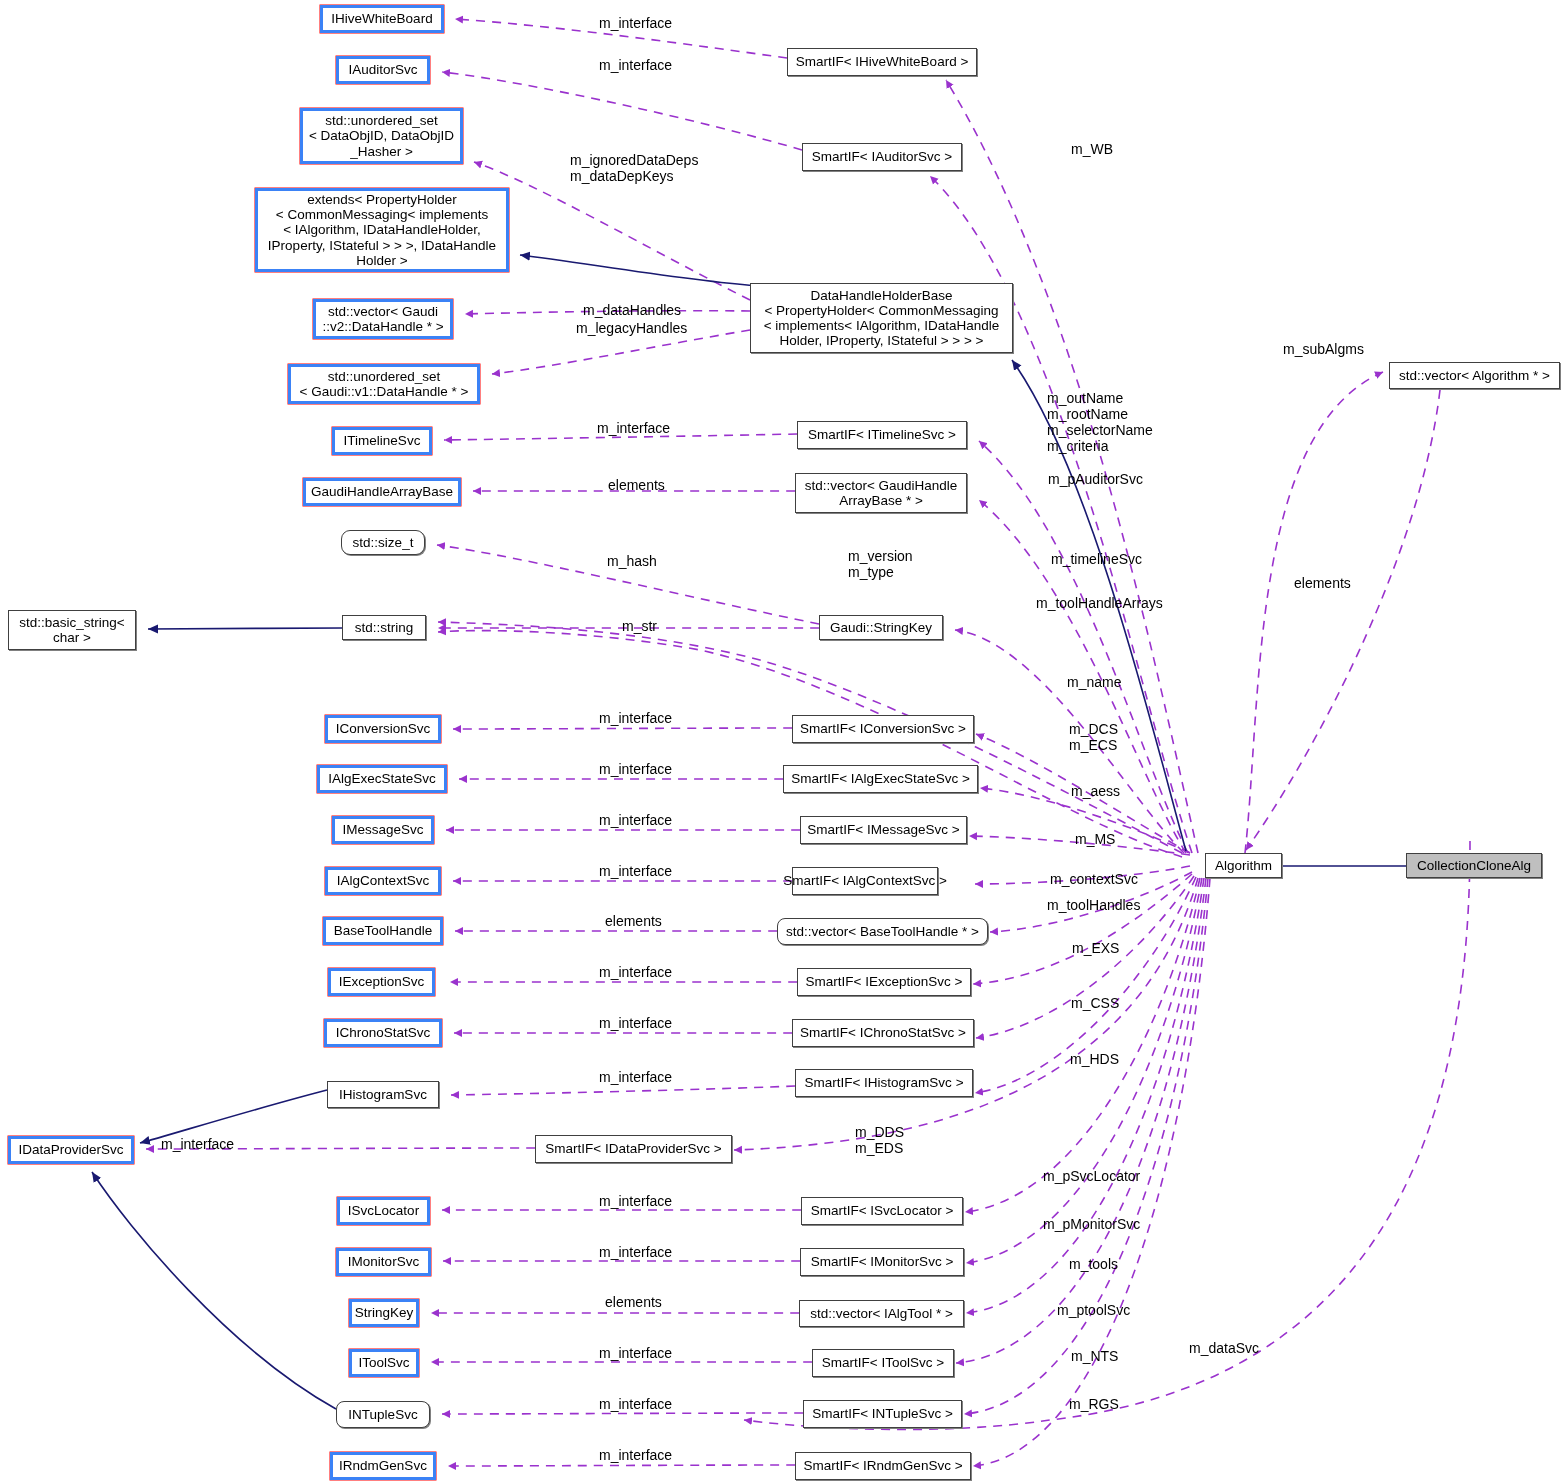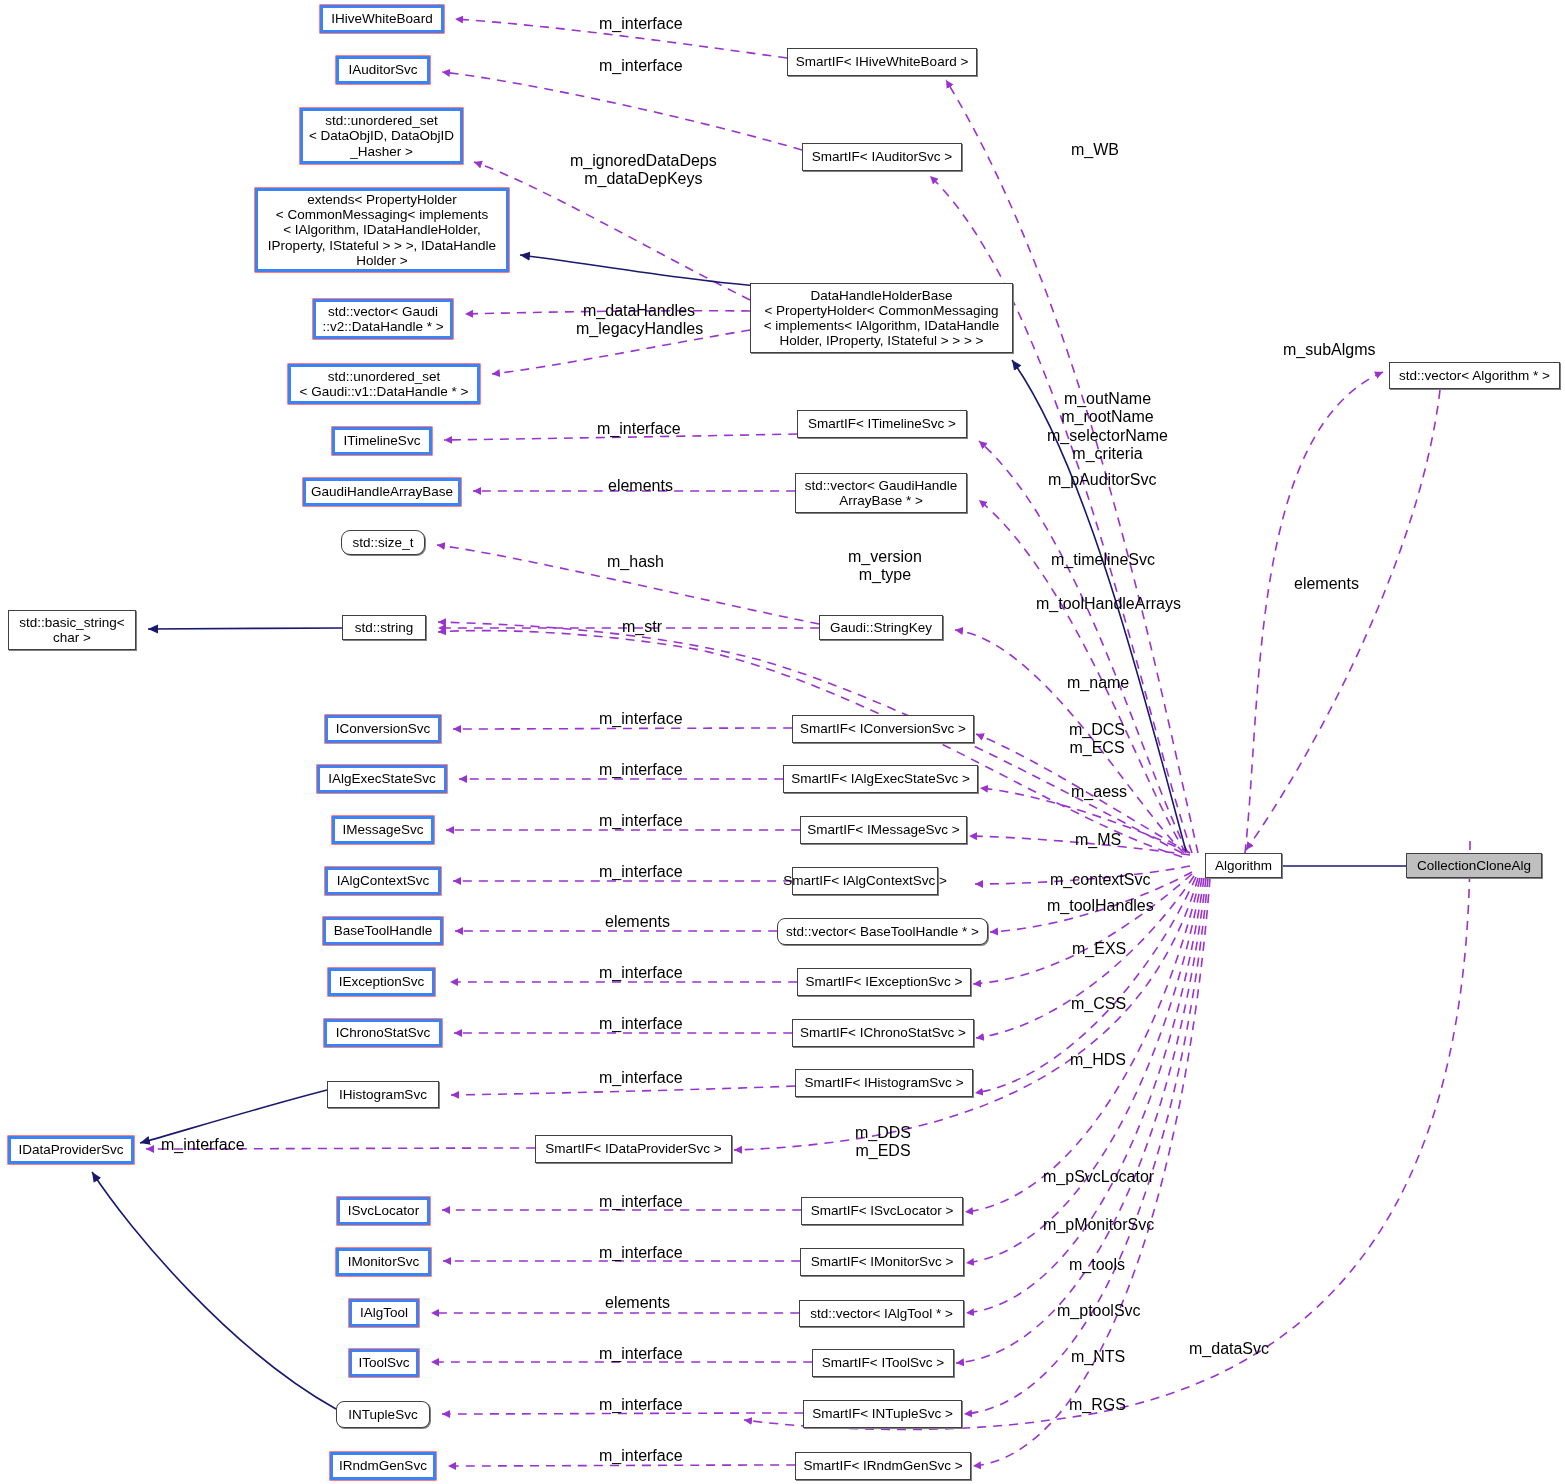--- a/index.html
+++ b/index.html
@@ -18,22 +18,22 @@
     white-space:pre;
     z-index:3;
   }
   
   .node.red{border:3px solid #3b82f6;box-shadow:0 0 0 0.5px #ff0000;}
   
   .node.grey{border:1px solid #404040;box-shadow:1px 1px 0 0 #808080;}
   
   .node.current{border:1px solid #404040;background:#bfbfbf;box-shadow:1px 1px 0 0 #808080;}
   .elabel{
-    position:absolute;font-size:16px;color:#000000;
-    text-align:center;line-height:1.15;white-space:pre;
+    position:absolute;font-size:14px;color:#000000;
+    text-align:left;line-height:1.15;white-space:pre;
     z-index:2;
   }
 </style>
 </head>
 <body>
 
 <div id="graph">
 
   <svg class="edges" viewBox="0 0 1565 1484">
     <defs>
@@ -159,21 +159,21 @@
 Holder &gt;</div>
     <div class="node grey" style="left: 750px; top: 283px; width: 263px; height: 70px;">DataHandleHolderBase
 &lt; PropertyHolder&lt; CommonMessaging
 &lt; implements&lt; IAlgorithm, IDataHandle
 Holder, IProperty, IStateful &gt; &gt; &gt; &gt;</div>
     <div class="node red" style="left: 313px; top: 299px; width: 140px; height: 40px;">std::vector&lt; Gaudi
 ::v2::DataHandle * &gt;</div>
     <div class="node red" style="left: 288px; top: 364px; width: 192px; height: 40px;">std::unordered_set
 &lt; Gaudi::v1::DataHandle * &gt;</div>
     <div class="node red" style="left: 332px; top: 427px; width: 100px; height: 28px;">ITimelineSvc</div>
-    <div class="node grey" style="left: 797px; top: 410px; width: 170px; height: 28px;">SmartIF&lt; ITimelineSvc &gt;</div>
+    <div class="node grey" style="left: 797px; top: 421px; width: 170px; height: 28px;">SmartIF&lt; ITimelineSvc &gt;</div>
     <div class="node red" style="left: 303px; top: 478px; width: 158px; height: 28px;">GaudiHandleArrayBase</div>
     <div class="node grey" style="left: 795px; top: 473px; width: 172px; height: 40px;">std::vector&lt; GaudiHandle
 ArrayBase * &gt;</div>
     <div class="node grey" style="left: 341px; top: 530px; width: 84px; height: 25px; border-radius: 9px;">std::size_t</div>
     <div class="node grey" style="left: 8px; top: 610px; width: 128px; height: 40px;">std::basic_string&lt;
 char &gt;</div>
     <div class="node grey" style="left: 342px; top: 615px; width: 84px; height: 25px;">std::string</div>
     <div class="node grey" style="left: 819px; top: 615px; width: 124px; height: 25px;">Gaudi::StringKey</div>
     <div class="node red" style="left: 325px; top: 715px; width: 116px; height: 28px;">IConversionSvc</div>
     <div class="node grey" style="left: 792px; top: 715px; width: 182px; height: 28px;">SmartIF&lt; IConversionSvc &gt;</div>
@@ -190,21 +190,21 @@
     <div class="node red" style="left: 324px; top: 1019px; width: 118px; height: 28px;">IChronoStatSvc</div>
     <div class="node grey" style="left: 792px; top: 1019px; width: 182px; height: 28px;">SmartIF&lt; IChronoStatSvc &gt;</div>
     <div class="node grey" style="left: 327px; top: 1081px; width: 112px; height: 27px;">IHistogramSvc</div>
     <div class="node grey" style="left: 795px; top: 1069px; width: 178px; height: 28px;">SmartIF&lt; IHistogramSvc &gt;</div>
     <div class="node red" style="left: 8px; top: 1136px; width: 126px; height: 28px;">IDataProviderSvc</div>
     <div class="node grey" style="left: 535px; top: 1135px; width: 197px; height: 28px;">SmartIF&lt; IDataProviderSvc &gt;</div>
     <div class="node red" style="left: 337px; top: 1197px; width: 93px; height: 28px;">ISvcLocator</div>
     <div class="node grey" style="left: 801px; top: 1197px; width: 162px; height: 28px;">SmartIF&lt; ISvcLocator &gt;</div>
     <div class="node red" style="left: 336px; top: 1248px; width: 95px; height: 28px;">IMonitorSvc</div>
     <div class="node grey" style="left: 800px; top: 1248px; width: 164px; height: 28px;">SmartIF&lt; IMonitorSvc &gt;</div>
-    <div class="node red" style="left: 349px; top: 1299px; width: 70px; height: 28px;">IAlgTool</div>
+    <div class="node red" style="left: 349px; top: 1299px; width: 70px; height: 28px;">StringKey</div>
     <div class="node grey" style="left: 799px; top: 1300px; width: 165px; height: 27px;">std::vector&lt; IAlgTool * &gt;</div>
     <div class="node red" style="left: 349px; top: 1349px; width: 70px; height: 28px;">IToolSvc</div>
     <div class="node grey" style="left: 812px; top: 1349px; width: 142px; height: 28px;">SmartIF&lt; IToolSvc &gt;</div>
     <div class="node grey" style="left: 336px; top: 1401px; width: 94px; height: 27px; border-radius: 8px;">INTupleSvc</div>
     <div class="node grey" style="left: 803px; top: 1400px; width: 159px; height: 28px;">SmartIF&lt; INTupleSvc &gt;</div>
     <div class="node red" style="left: 330px; top: 1452px; width: 106px; height: 28px;">IRndmGenSvc</div>
     <div class="node grey" style="left: 795px; top: 1452px; width: 176px; height: 28px;">SmartIF&lt; IRndmGenSvc &gt;</div>
     <div class="node grey" style="left: 1181px; top: 853px; width: 77px; height: 25px; margin-left: 24px;">Algorithm</div>
     <div class="node grey" style="left: 1389px; top: 362px; width: 171px; height: 27px;">std::vector&lt; Algorithm * &gt;</div>
     <div class="node current" style="left: 1406px; top: 853px; width: 136px; height: 25px;">CollectionCloneAlg</div>

